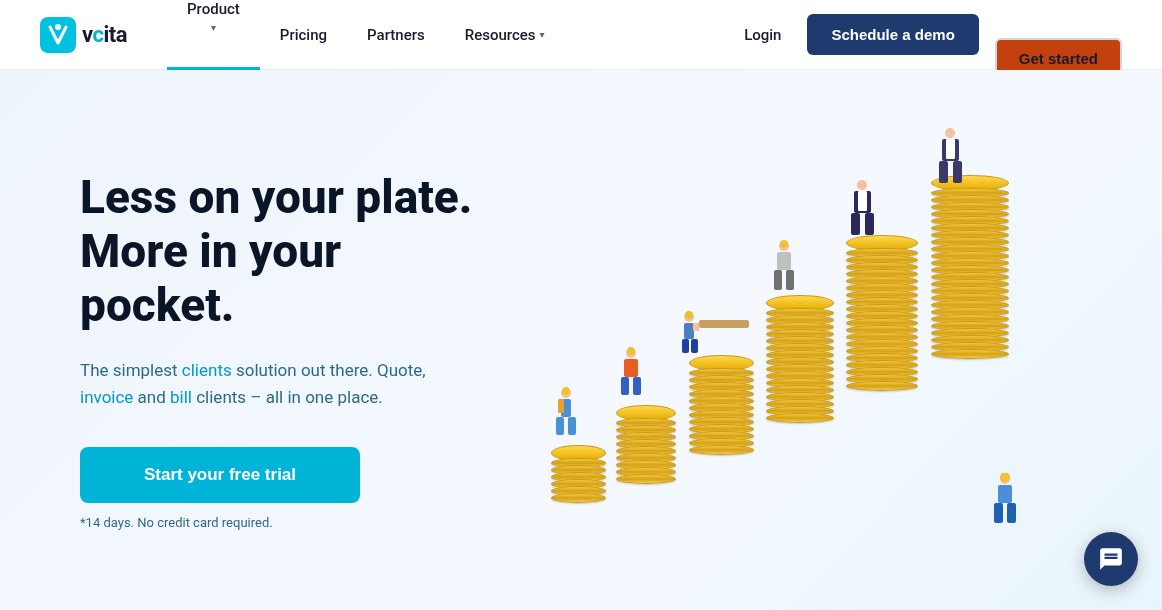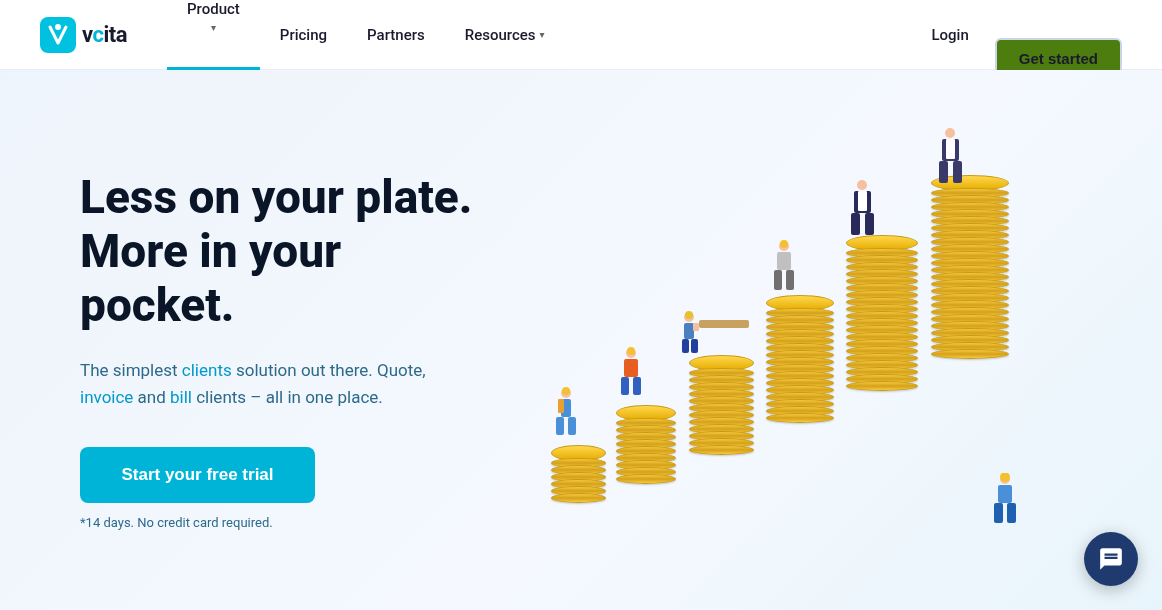--- a/index.html
+++ b/index.html
@@ -93,21 +93,21 @@
       background: #1e3a6e;
       color: #fff;
       border: none;
       border-radius: 6px;
       padding: 12px 24px;
       font-size: 15px;
       font-weight: 600;
       cursor: pointer;
     }
     .started-btn {
-      background: #4d7c0f;
+      background: #c2410c;
       color: #1a1a2e;
       border: 2px solid #c8d6e5;
       border-radius: 6px;
       padding: 10px 22px;
       font-size: 15px;
       font-weight: 600;
       cursor: pointer;
       margin-top: 48px;
     }
 
@@ -144,21 +144,21 @@
     .cta-btn {
       background: #00b4d8;
       color: #fff;
       border: none;
       border-radius: 8px;
       padding: 18px 40px;
       font-size: 17px;
       font-weight: 700;
       cursor: pointer;
       display: inline-block;
-      width: 235px;
+      width: 280px;
       text-align: center;
       margin-bottom: 12px;
     }
     .cta-note {
       font-size: 13px;
       color: #2d6a8a;
     }
 
     
     .hero-image {
@@ -260,20 +260,21 @@
       <span>Partners</span>
     </div>
     <div class="nav-item">
       <span>Resources</span>
       <span class="chevron">▾</span>
     </div>
   </div>
 
   <div class="nav-right">
     <span class="login-btn">Login</span>
+    <button class="demo-btn">Schedule a demo</button>
     <button class="started-btn">Get started</button>
   </div>
 </nav>
 
 <section class="hero">
   <div class="hero-content">
     <h1 class="hero-title">Less on your plate. More in your pocket.</h1>
     <p class="hero-subtitle">
       The simplest <span class="highlight">clients</span> solution out there. Quote, <span class="highlight">invoice</span> and <span class="highlight">bill</span> clients – all in one place.
     </p>

